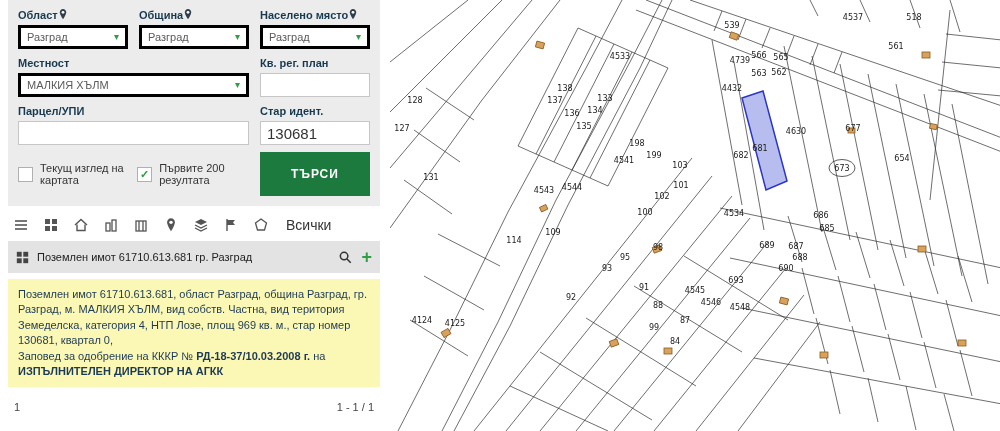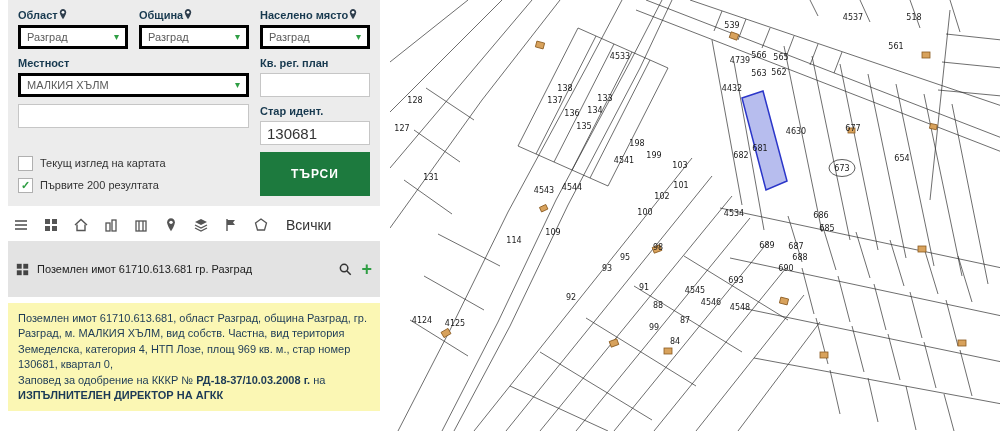--- a/index.html
+++ b/index.html
@@ -24,31 +24,31 @@
           justify-content:space-between;padding:0 6px;font-size:11px;color:#5a5a5a;cursor:pointer;box-sizing:border-box;}
   .chev{color:#2f9e44;font-size:10px;line-height:1;}
   input.txt{height:24px;border:1px solid #c6c6c6;box-sizing:border-box;padding:0 6px;
             font-size:15px;color:#333;background:#fff;width:100%;}
   .cbrow{display:flex;align-items:center;gap:7px;font-size:11px;color:#333;height:20px;}
   .cb{width:13px;height:13px;border:1px solid #b0b0b0;background:#fff;display:flex;align-items:center;
       justify-content:center;font-size:11px;font-weight:bold;color:#2f9e44;cursor:pointer;flex:none;}
   .btn-search{width:110px;height:44px;background:#1d7a3e;color:#fff;font-weight:bold;font-size:12px;
               letter-spacing:1px;border:none;display:flex;align-items:center;justify-content:center;cursor:pointer;}
   .bottom-flex{display:flex;gap:11px;align-items:center;margin-top:2px;}
-  .cb-col{width:231px;display:flex;flex-direction:column;gap:2px;}
+  .cb-col{width:231px;display:flex;flex-direction:row;gap:2px;}
   .toolbar{display:flex;align-items:center;gap:13px;padding:10px 6px 8px 12px;}
   .tool{width:17px;height:17px;display:flex;align-items:center;justify-content:center;cursor:pointer;}
   .tool svg{display:block;}
   .all-link{font-size:14px;color:#333;cursor:pointer;margin-left:4px;}
   .result-row{margin:0 10px 0 8px;background:#e3e3e3;display:flex;align-items:center;height:24px;
-              padding:16px 8px;gap:8px;}
+              padding:4px 8px;gap:8px;}
   .result-title{flex:1;font-size:11px;color:#222;white-space:nowrap;overflow:hidden;}
   .plus{color:#2f9e44;font-size:18px;font-weight:bold;line-height:1;cursor:pointer;}
   .mag{cursor:pointer;display:flex;}
-  .info-box{margin:6px 10px 16px 8px;background:#fbf7b4;padding:8px 10px;font-size:11px;color:#1c3a56;
+  .info-box{margin:6px 10px 4px 8px;background:#fbf7b4;padding:8px 10px;font-size:11px;color:#1c3a56;
             line-height:1.4;}
   .info-box .bold{font-weight:bold;}
   .pagination{display:flex;justify-content:space-between;margin:0 10px 0 8px;padding:10px 6px;
               font-size:11px;color:#444;}
   
   .map-area{position:absolute;left:390px;top:0;width:610px;height:431px;background:#fff;}
   .plabel{font:8px "DejaVu Sans",sans-serif;fill:#1a1a1a;text-anchor:middle;}
 </style>
 </head>
 <body>
@@ -112,20 +112,23 @@
       <div class="field w-s">
         <div class="lbl">
             <span>Кв. рег. план</span>
           </div>
         <input class="txt" type="text" value="" style="">
       </div>
     </div>
 
     <div class="row">
       <div class="field w-m">
+        <div class="lbl">
+            <span>Парцел/УПИ</span>
+          </div>
         <input class="txt" type="text" value="" style="">
       </div>
       <div class="field w-s">
         <div class="lbl">
             <span>Стар идент.</span>
           </div>
         <input class="txt" type="text" value="130681" style="">
       </div>
     </div>
 

